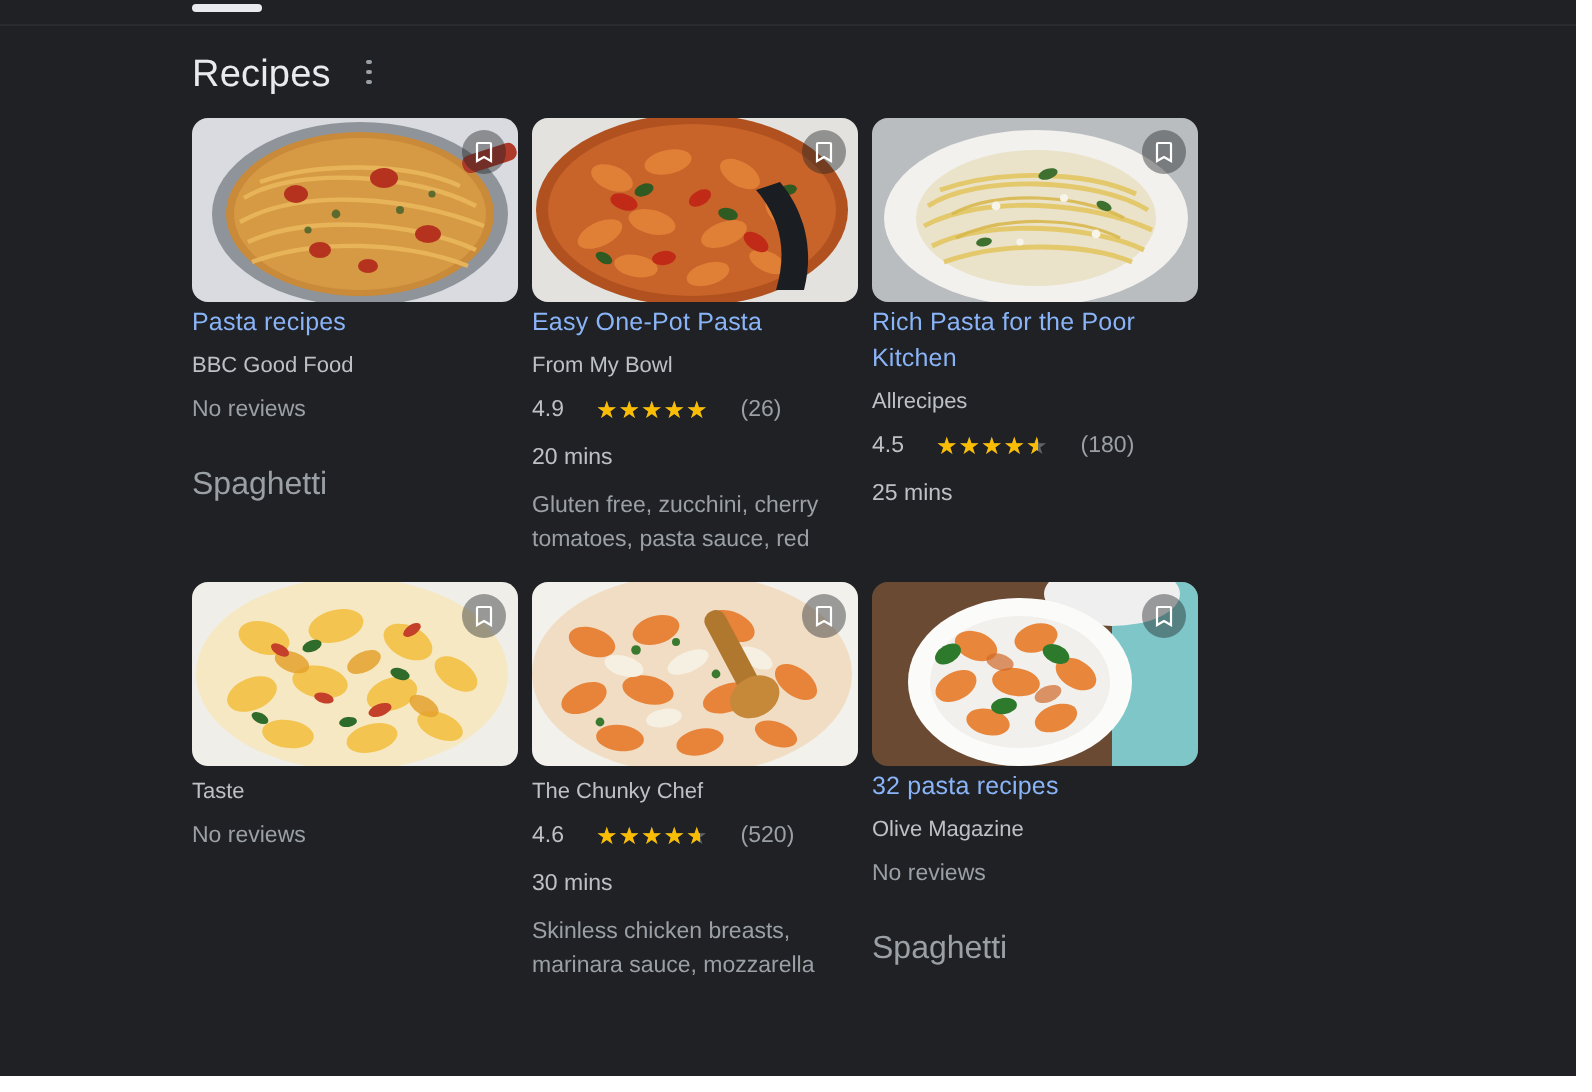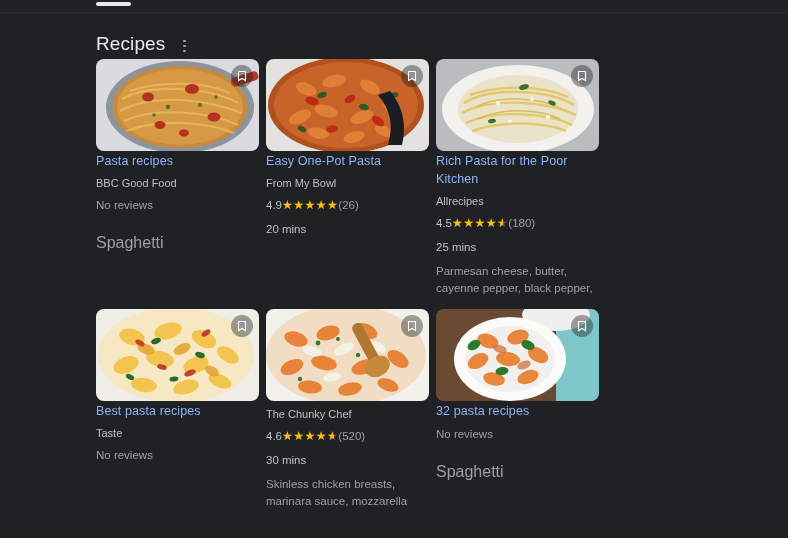--- a/index.html
+++ b/index.html
@@ -49,21 +49,21 @@
   }
 
   .section {
     position: absolute;
     left: 96px;
     top: 26px;
     width: 640px;
   }
   .section-head {
     display: flex;
-    align-items: flex-end;
+    align-items: flex-start;
     gap: 10px;
     height: 30px;
     margin-bottom: 3px;
   }
   .section-title {
     color: #e8eaed;
     font-size: 19px;
     line-height: 24px;
     letter-spacing: .1px;
   }
@@ -132,21 +132,21 @@
   .c-source {
     margin-top: 5px;
     color: #bdc1c6;
     font-size: 11px;
     line-height: 16px;
   }
   .c-rating {
     margin-top: 6px;
     display: flex;
     align-items: center;
-    gap: 0;
+    gap: 16px;
     color: #bdc1c6;
     font-size: 11.5px;
     line-height: 16px;
     text-align: center;
   }
   .c-noreview {
     margin-top: 6px;
     color: #9aa0a6;
     font-size: 11.5px;
     line-height: 16px;
@@ -297,20 +297,21 @@
             <div class="c-source">From My Bowl</div>
             <div class="c-rating">
               <span>4.9</span>
               <span class="stars">
                 <span class="base">★★★★★</span>
                 <span class="fill" style="width: 98%;">★★★★★</span>
               </span>
               <span class="count">(26)</span>
             </div>
             <div class="c-time">20 mins</div>
+            <div class="c-desc">Gluten free, zucchini, cherry tomatoes, pasta sauce, red</div>
           </div>
         </div>
 
         <div class="col">
           <div class="card">
             <div class="thumb">
               <svg viewBox="0 0 163 92" preserveAspectRatio="none">
                 <rect width="163" height="92" fill="#b9bdc0"></rect>
                 <ellipse cx="82" cy="50" rx="76" ry="44" fill="#f2f1ee"></ellipse>
                 <ellipse cx="82" cy="50" rx="60" ry="34" fill="#eae2c9"></ellipse>
@@ -347,21 +348,20 @@
             <div class="c-source">Allrecipes</div>
             <div class="c-rating">
               <span>4.5</span>
               <span class="stars">
                 <span class="base">★★★★★</span>
                 <span class="fill" style="width: 90%;">★★★★★</span>
               </span>
               <span class="count">(180)</span>
             </div>
             <div class="c-time">25 mins</div>
-            <div class="c-desc">Parmesan cheese, butter, cayenne pepper, black pepper,</div>
           </div>
         </div>
 
         <div class="col">
           <div class="card">
             <div class="thumb">
               <svg viewBox="0 0 163 92" preserveAspectRatio="none">
                 <rect width="163" height="92" fill="#efeee9"></rect>
                 <ellipse cx="80" cy="46" rx="78" ry="48" fill="#f6e8c2"></ellipse>
                 <g fill="#f3c44f">
@@ -393,21 +393,20 @@
                   <ellipse cx="34" cy="68" rx="4.5" ry="2.5" transform="rotate(28 34 68)"></ellipse>
                   <ellipse cx="78" cy="70" rx="4.5" ry="2.5" transform="rotate(-8 78 70)"></ellipse>
                 </g>
               </svg>
               <div class="bookmark">
                 <svg viewBox="0 0 24 24">
                   <path d="M6 3h12a1 1 0 0 1 1 1v17l-7-4-7 4V4a1 1 0 0 1 1-1z" fill="none" stroke="#ffffff" stroke-width="2.2"></path>
                 </svg>
               </div>
             </div>
-            <div class="c-title">Best pasta recipes</div>
             <div class="c-source">Taste</div>
             <div class="c-noreview">No reviews</div>
           </div>
         </div>
 
         <div class="col">
           <div class="card">
             <div class="thumb">
               <svg viewBox="0 0 163 92" preserveAspectRatio="none">
                 <rect width="163" height="92" fill="#f3f1ec"></rect>
@@ -490,20 +489,21 @@
                   <ellipse cx="66" cy="62" rx="6.5" ry="4" transform="rotate(-8 66 62)"></ellipse>
                 </g>
               </svg>
               <div class="bookmark">
                 <svg viewBox="0 0 24 24">
                   <path d="M6 3h12a1 1 0 0 1 1 1v17l-7-4-7 4V4a1 1 0 0 1 1-1z" fill="none" stroke="#ffffff" stroke-width="2.2"></path>
                 </svg>
               </div>
             </div>
             <div class="c-title">32 pasta recipes</div>
+            <div class="c-source">Olive Magazine</div>
             <div class="c-noreview">No reviews</div>
             <div class="c-tag">Spaghetti</div>
           </div>
         </div>
 
       </div>
     </div>
   </div>
 </div>
 

